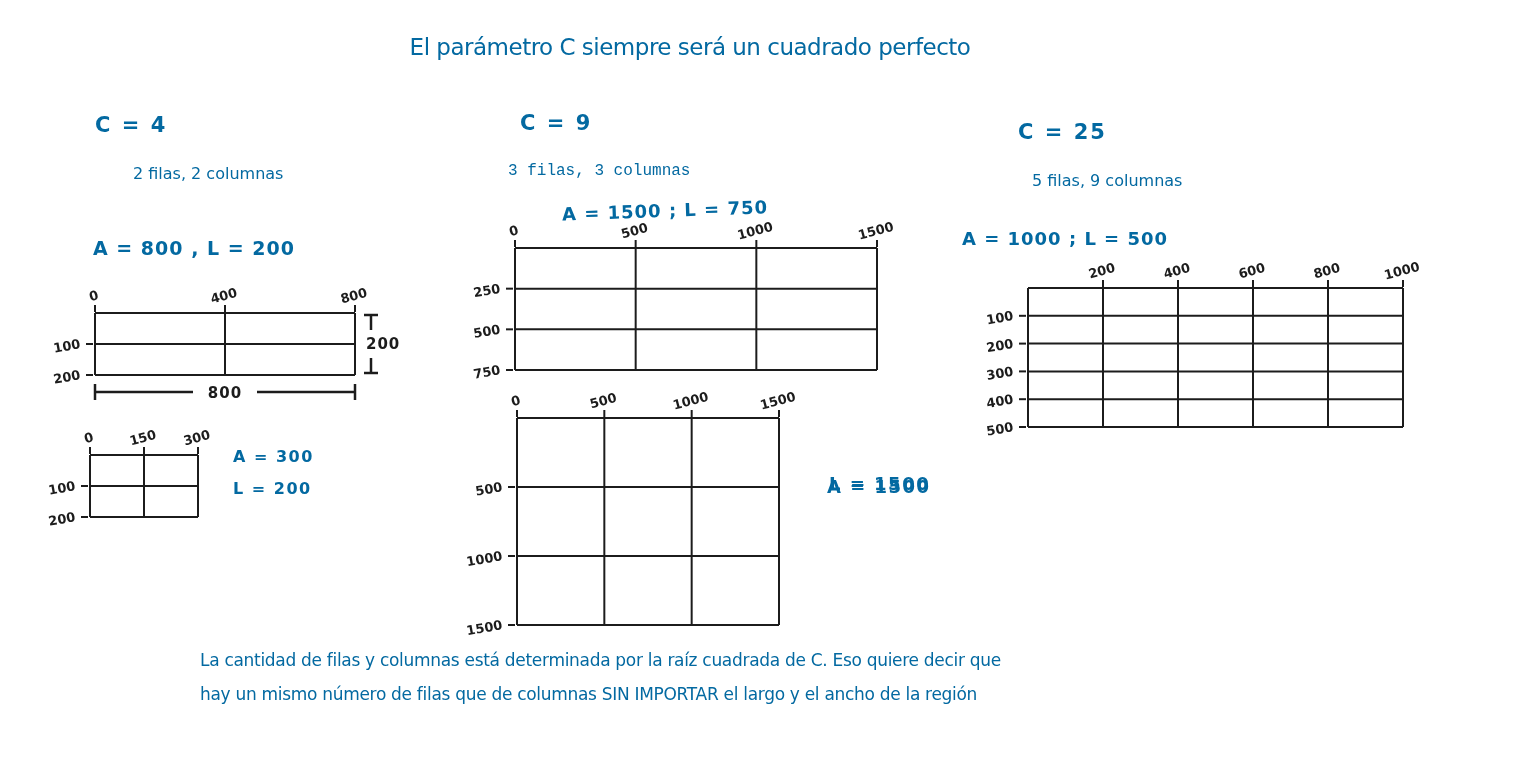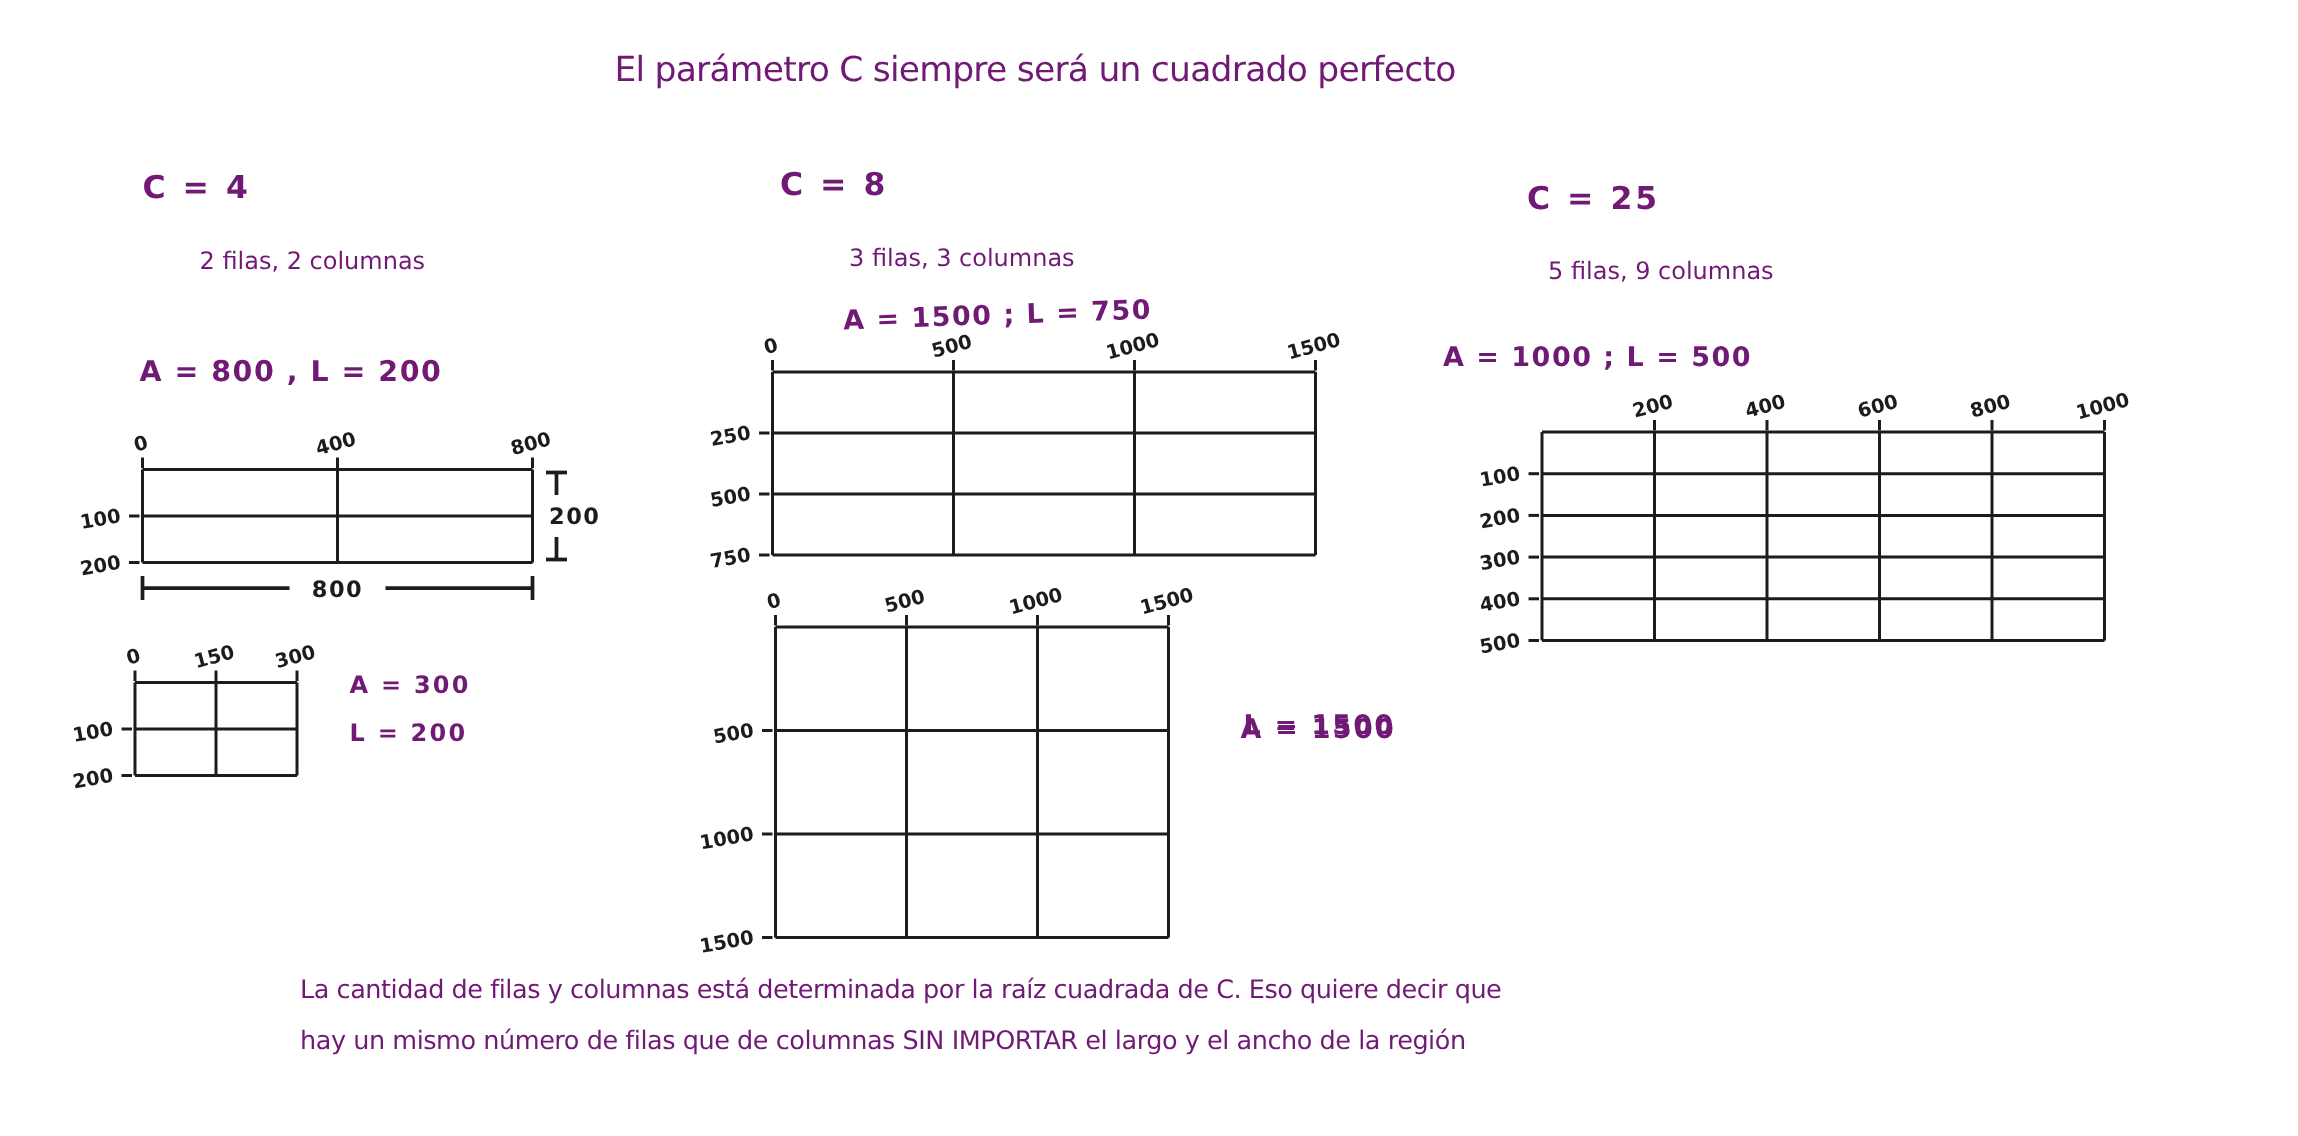--- a/index.html
+++ b/index.html
@@ -1,36 +1,36 @@
 <!DOCTYPE html>
 <html><head>
 <meta charset="utf-8">
 <style>
   html,body{margin:0;padding:0;background:#ffffff;}
   #canvas{
     position:relative;
     width:1532px;height:757px;
     background:#ffffff;
     font-family:"DejaVu Sans", sans-serif;
-    color:#701a75;
+    color:#0369a1;
     overflow:hidden;
   }
   .abs{position:absolute;}
   #title{
     left:370px;top:34px;width:640px;
     text-align:center;
     font-size:23px;font-weight:500;letter-spacing:-0.5px;
   }
   .c-label{font-size:21px;font-weight:600;letter-spacing:2px;}
   #c4-label{left:95px;top:113px;}
   #c9-label{left:520px;top:111px;}
   #c25-label{left:1018px;top:120px;}
   .dims-label{font-size:16px;font-weight:500;}
   #c4-dims{left:133px;top:164px;}
-  #c9-dims{left:566px;top:162px;}
+  #c9-dims{left:508px;top:162px;font-family:Liberation Mono, monospace;}
   #c25-dims{left:1032px;top:171px;}
   .params-label{font-size:18px;font-weight:700;letter-spacing:1px;}
   #c4-params{left:93px;top:237px;font-size:19px;text-align:right;}
   #c9-params{left:562px;top:200px;transform:rotate(-2deg);}
   #c25-params{left:962px;top:228px;}
   .grid{position:absolute;}
   .grid svg{position:absolute;overflow:visible;}
   #c4-main-grid{left:95px;top:313px;width:260px;height:62px;}
   #c4-small-grid{left:90px;top:455px;width:108px;height:62px;}
   #c9-top-grid{left:515px;top:248px;width:362px;height:122px;}
@@ -104,21 +104,21 @@
         <text x="198" y="35" text-anchor="middle" class="tick" transform="rotate(-15 198 35)">300</text>
         <line x1="81" y1="79" x2="88" y2="79" stroke="#1c1c1c" stroke-width="2"></line>
         <text x="76" y="83" text-anchor="end" class="tick" transform="rotate(-10 76 83)">100</text>
         <line x1="81" y1="110" x2="88" y2="110" stroke="#1c1c1c" stroke-width="2"></line>
         <text x="76" y="114" text-anchor="end" class="tick" transform="rotate(-10 76 114)">200</text>
       </svg>
     </div>
   <div id="annot-a300" class="abs annot">A = 300</div>
   <div id="annot-l200" class="abs annot">L = 200</div>
 
-  <div id="c9-label" class="abs c-label">C = 8</div>
+  <div id="c9-label" class="abs c-label">C = 9</div>
   <div id="c9-dims" class="abs dims-label">3 filas, 3 columnas</div>
   <div id="c9-params" class="abs params-label">A = 1500 ;  L = 750</div>
   <div id="c9-top-grid" class="grid">
       <svg width="582" height="240" style="left: -90px; top: -48px;">
         <line x1="90" y1="48" x2="90" y2="170" stroke="#1c1c1c" stroke-width="2"></line>
         <line x1="210.66666666666669" y1="48" x2="210.66666666666669" y2="170" stroke="#1c1c1c" stroke-width="2"></line>
         <line x1="331.33333333333337" y1="48" x2="331.33333333333337" y2="170" stroke="#1c1c1c" stroke-width="2"></line>
         <line x1="452" y1="48" x2="452" y2="170" stroke="#1c1c1c" stroke-width="2"></line>
         <line x1="90" y1="48" x2="452" y2="48" stroke="#1c1c1c" stroke-width="2"></line>
         <line x1="90" y1="88.66666666666666" x2="452" y2="88.66666666666666" stroke="#1c1c1c" stroke-width="2"></line>

